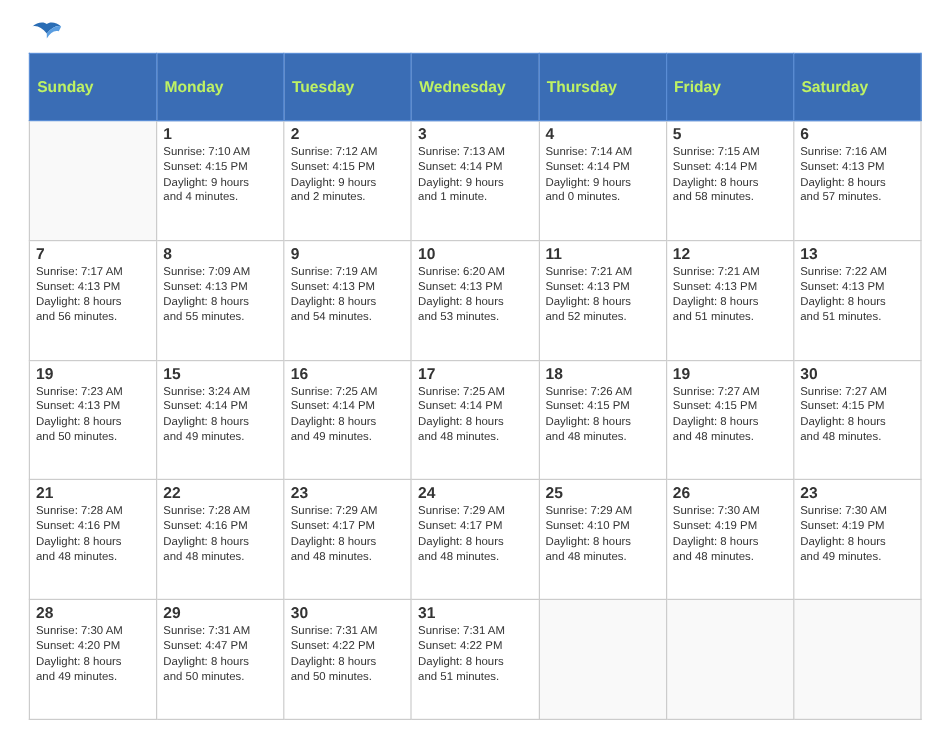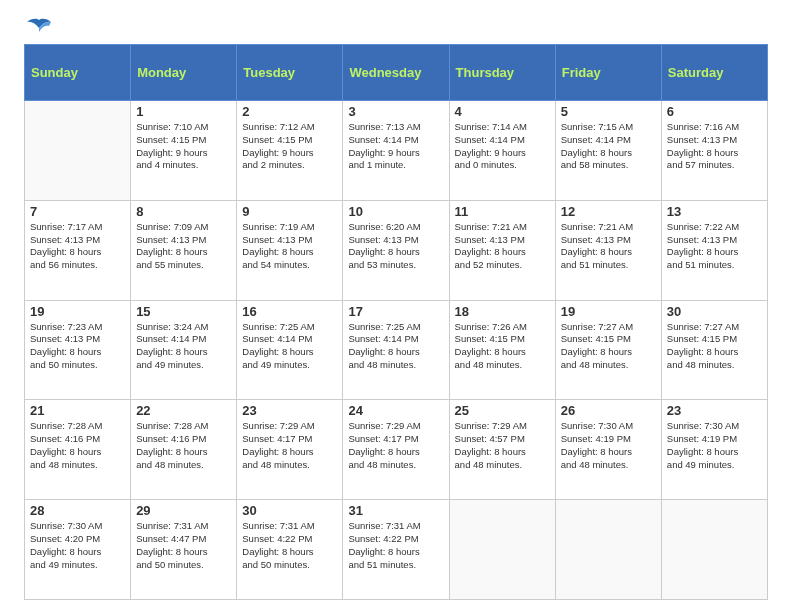--- a/index.html
+++ b/index.html
@@ -333,21 +333,21 @@
               <div>Sunrise: 7:29 AM</div>
               <div>Sunset: 4:17 PM</div>
               <div>Daylight: 8 hours</div>
               <div>and 48 minutes.</div>
             </div>
           </td>
           <td>
             <div class="day-num">25</div>
             <div class="day-info">
               <div>Sunrise: 7:29 AM</div>
-              <div>Sunset: 4:57 PM</div>
+              <div>Sunset: 4:10 PM</div>
               <div>Daylight: 8 hours</div>
               <div>and 48 minutes.</div>
             </div>
           </td>
           <td>
             <div class="day-num">26</div>
             <div class="day-info">
               <div>Sunrise: 7:30 AM</div>
               <div>Sunset: 4:19 PM</div>
               <div>Daylight: 8 hours</div>

